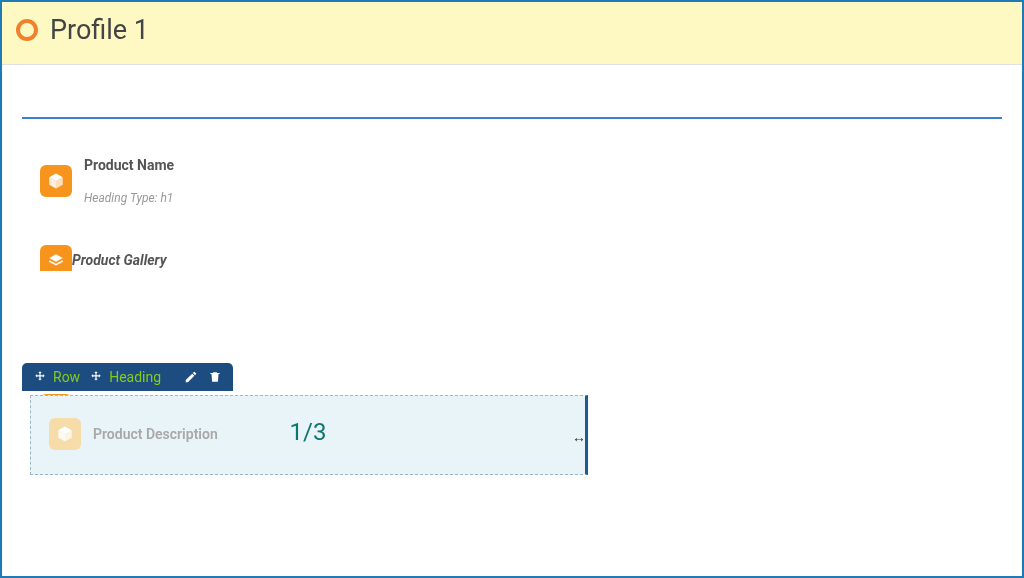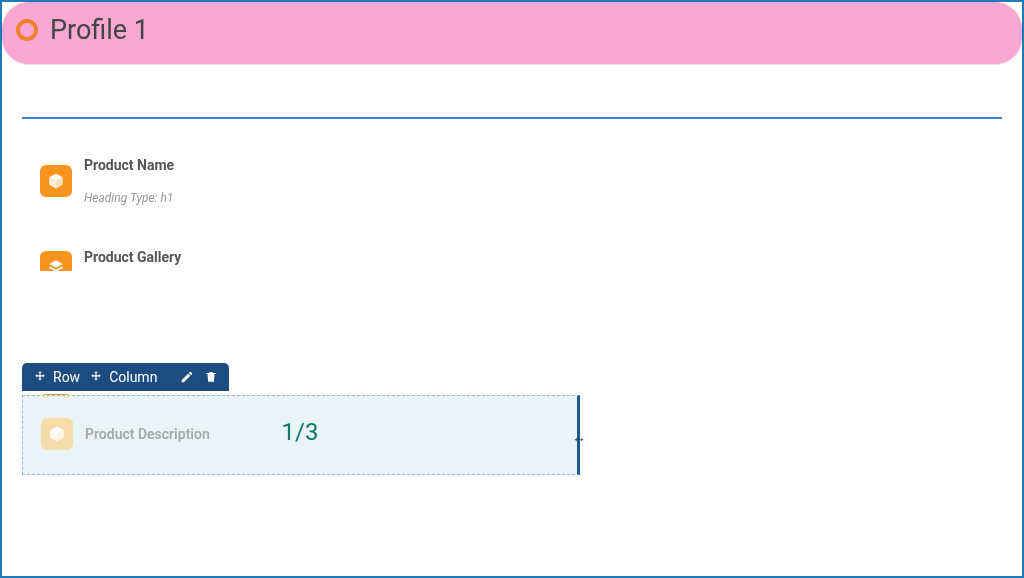--- a/index.html
+++ b/index.html
@@ -9,22 +9,21 @@
     width: 1024px;
     height: 578px;
     overflow: hidden;
     border: 2px solid #1e7bb8;
   }
   .header {
     display: flex;
     align-items: center;
     padding: 12px 14px 18px 14px;
     border-bottom: 1px solid #e0e0e0;
-    background: #f9a8d4;
-    border-radius: 27px;
+    background: #fef9c3;
   }
   .header-logo {
     width: 22px;
     height: 22px;
     border: 4px solid #f0802c;
     border-radius: 50%;
     margin-right: 12px;
   }
   .header-title {
     font-size: 27px;
@@ -68,49 +67,49 @@
     color: #555;
   }
   .block-sub {
     font-size: 12px;
     font-style: italic;
     color: #999;
     margin-top: 18px;
   }
   .block-gap { height: 32px; }
   .gallery-peek {
-    display:flex; gap:12px;
-    padding: 0 18px; height: 26px; overflow:hidden;
+    display:flex; align-items:center; 
+    padding: 0 18px; height: 26px; overflow:hidden;font-style:italic;
   }
   .gallery-peek .block-icon { margin-top:6px; }
   .gallery-peek .block-title { margin-top:4px; }
 
   .toolbar {
     position: absolute;
     top: 298px;
     left: 20px;
     background: #1d4d80;
     border-radius: 5px 5px 0 0;
     display: flex;
     align-items: center;
     padding: 6px 10px;
     gap: 8px;
-    color: #ffffff;
+    color: #84cc16;
     font-size: 14px;
     z-index: 5;
   }
   .tb-group { display:flex; align-items:center; gap:5px; cursor:pointer; }
   .tb-sep { width:6px; }
   .tb-icon { width:16px; height:16px; display:flex; align-items:center; justify-content:center; }
   .tb-icon svg { display:block; }
 
   .selected-column {
     position: absolute;
     top: 330px;
-    left: 20px;
+    left: 28px;
     width: 558px;
     height: 80px;
     background: #e8f4f8;
     border: 1px dashed #9cb8c8;
     border-right: 3px solid #1d5a8f;
   }
   .sel-inner {
     display:flex; align-items:center; gap:12px;
     padding: 22px 18px;
   }
@@ -182,21 +181,21 @@
           </svg>
       </span>
       <span>Row</span>
     </div>
     <div class="tb-group">
       <span class="tb-icon">
         <svg width="14" height="14" viewBox="0 0 24 24" fill="#fff">
             <path d="M12 2l3 3h-2v4h4V7l3 3-3 3v-2h-4v4h2l-3 3-3-3h2v-4H7v2l-3-3 3-3v2h4V5H9l3-3z"></path>
           </svg>
       </span>
-      <span>Column</span>
+      <span>Heading</span>
     </div>
     <div class="tb-sep"></div>
     <div class="tb-group">
       <span class="tb-icon">
         <svg width="14" height="14" viewBox="0 0 24 24" fill="#fff">
             <path d="M3 17.25V21h3.75l11-11-3.75-3.75-11 11zM20.7 7.04a1 1 0 000-1.41l-2.34-2.34a1 1 0 00-1.41 0l-1.83 1.83 3.75 3.75 1.83-1.83z"></path>
           </svg>
       </span>
     </div>
     <div class="tb-group">

